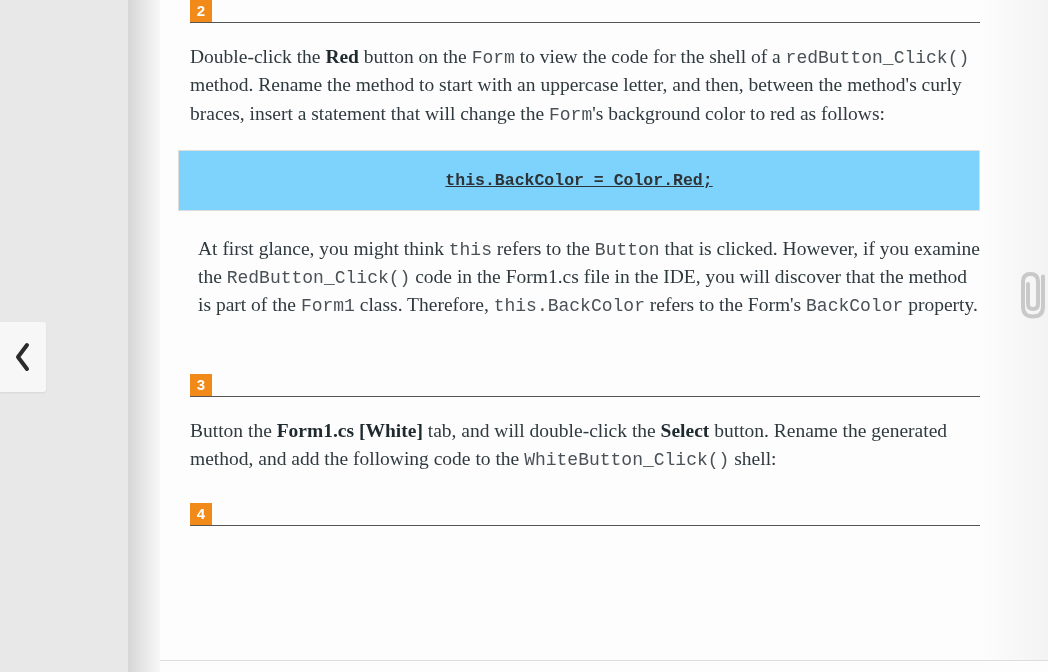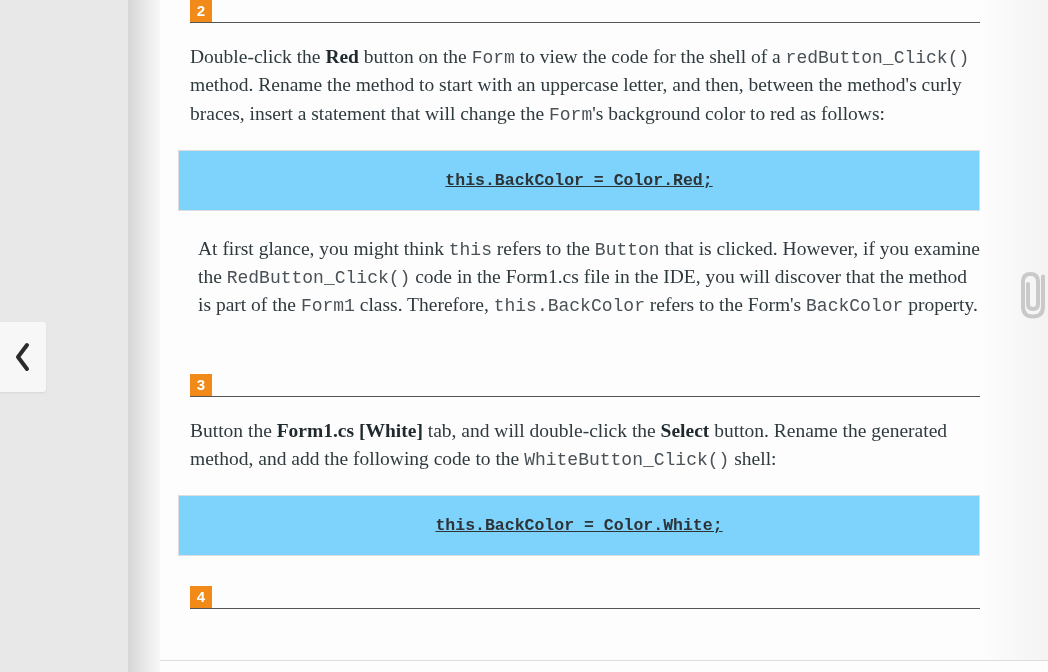--- a/index.html
+++ b/index.html
@@ -158,21 +158,20 @@
   <div class="sp3"></div>
 
   <div class="step">
     <div class="step-header">
       <span class="step-num">3</span>
       <hr class="step-rule">
     </div>
     <p class="para">
       <span>Button the </span><b>Form1.cs [White]</b><span> tab, and will double-click the </span><b>Select</b><span> button. Rename the generated method, and add the following code to the </span><span class="codeinline">WhiteButton_Click()</span><span> shell:</span>
     </p>
-    <div class="codeblock">this.BackColor = Color.White;</div>
   </div>
 
   <div class="sp4"></div>
 
   <div class="step">
     <div class="step-header">
       <span class="step-num">4</span>
       <hr class="step-rule">
     </div>
   </div>

